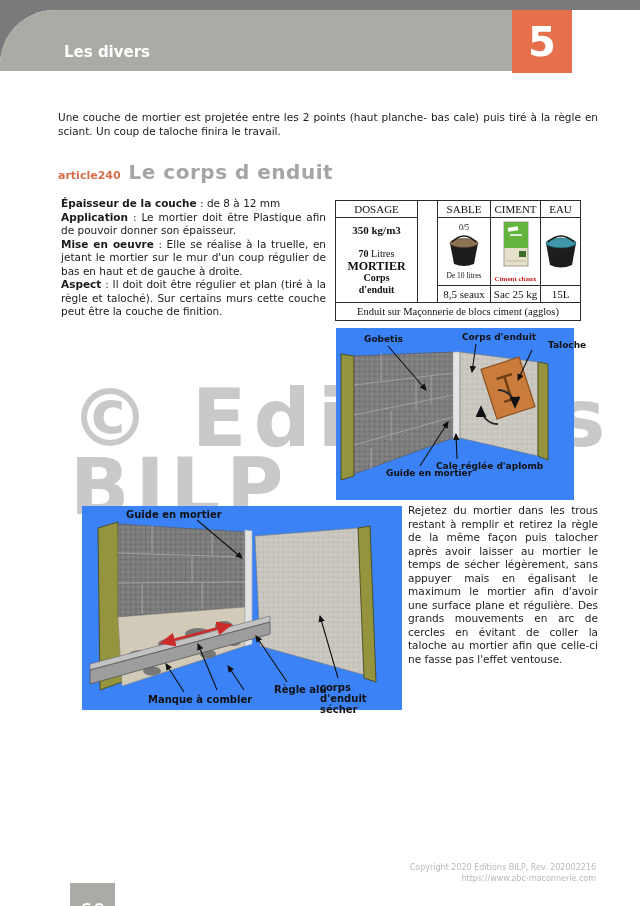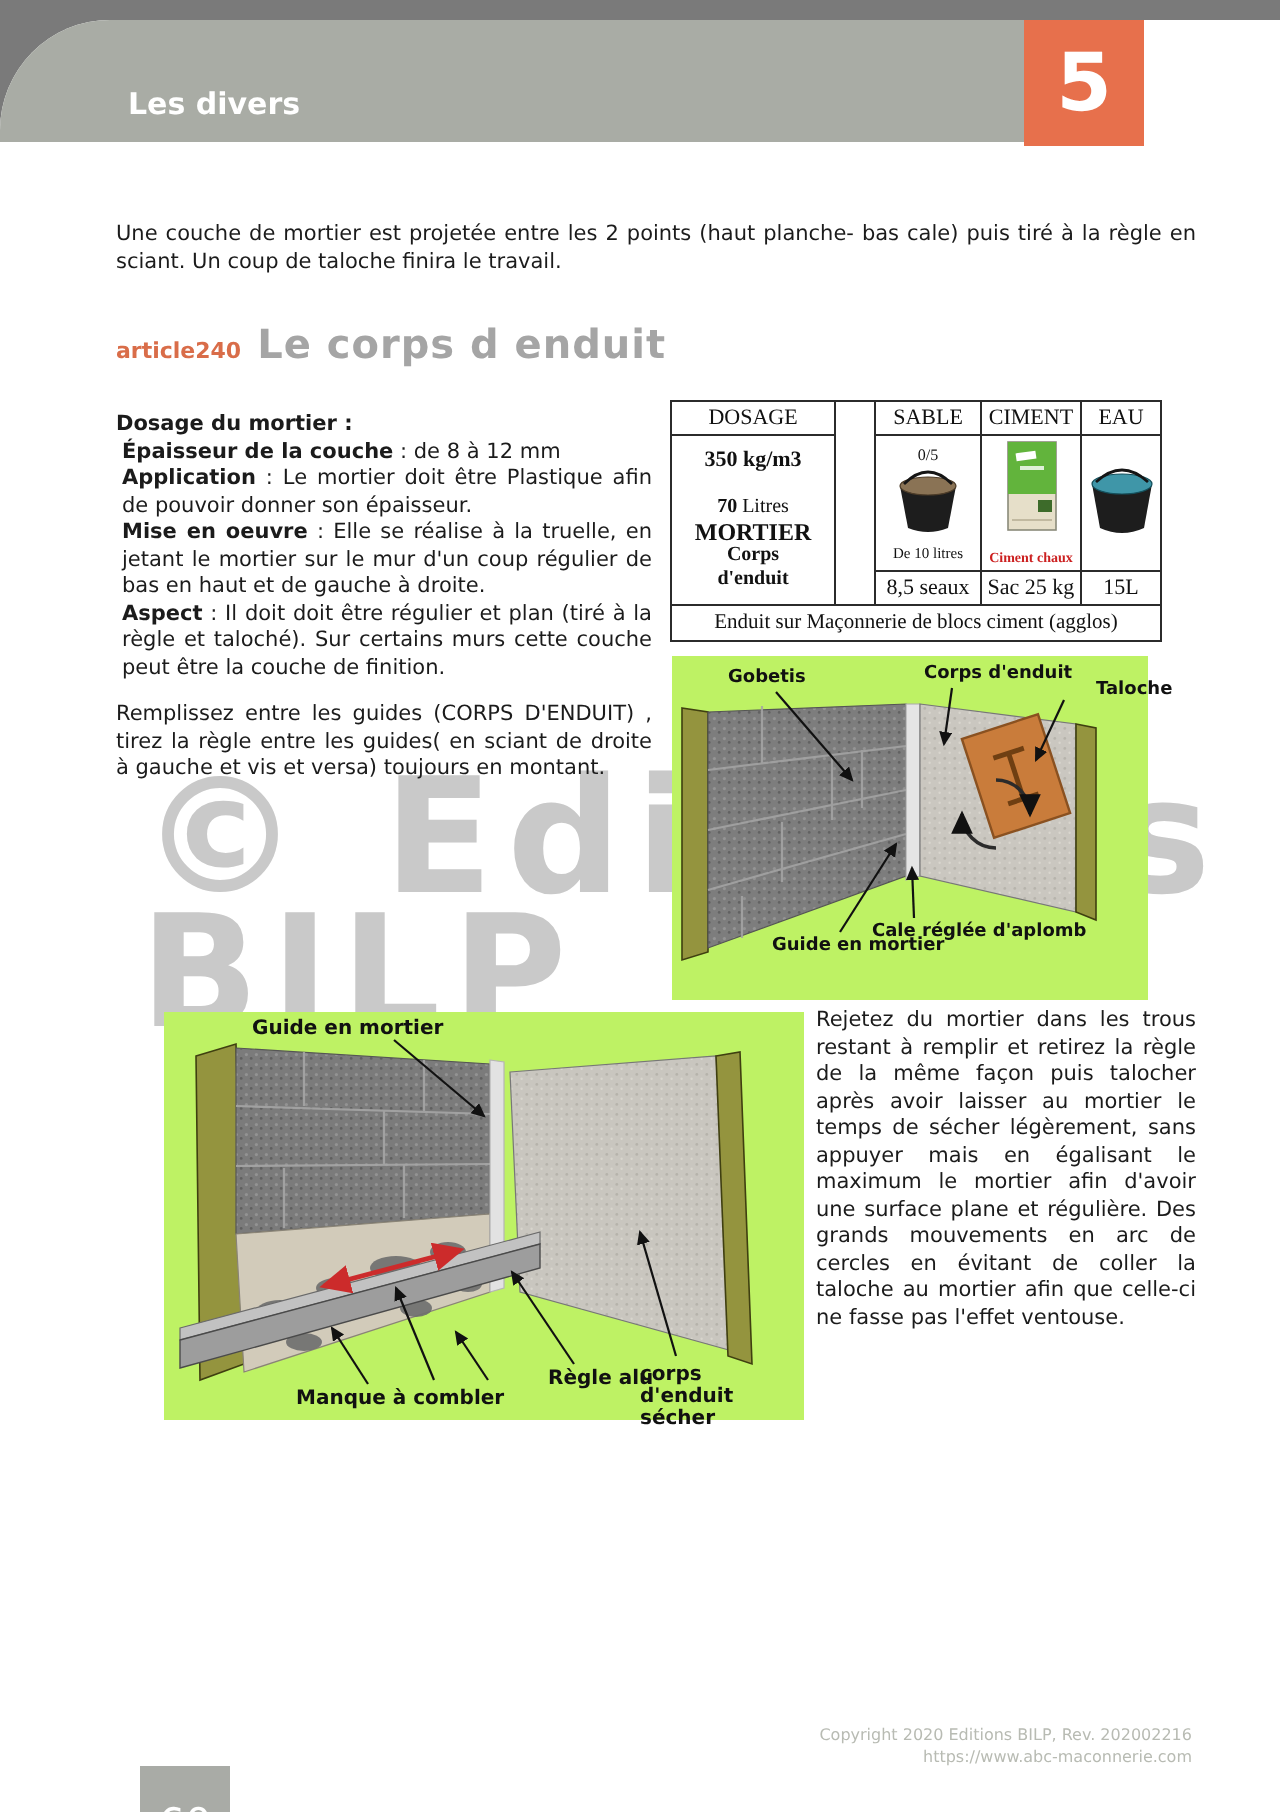--- a/index.html
+++ b/index.html
@@ -37,21 +37,21 @@
   td.dcell{font-size:10px;line-height:12px;}
   td.qty{font-size:11px;height:16px;}
   td.tfoot{font-size:10.5px;height:17px;}
   .dl1{font-weight:bold;font-size:11px;margin-bottom:12px;}
   .dl3,.dl4,.dl5{font-weight:bold;}
   .dl3{font-size:12px;}
   .grade{font-size:8px;line-height:9px;}
   .note{font-size:7.5px;line-height:8px;}
   .cnote{font-size:7px;line-height:8px;font-weight:bold;color:#cc2020;}
   
-  .fig{position:absolute;background:#bef264;z-index:3;}
+  .fig{position:absolute;background:#3b82f6;z-index:3;}
   .fig1{left:336px;top:318px;width:238px;height:172px;}
   .fig2{left:82px;top:496px;width:320px;height:204px;}
   .flabel{position:absolute;font-size:9px;font-weight:bold;color:#111;line-height:10px;white-space:nowrap;}
   .flabel2{position:absolute;font-size:10px;font-weight:bold;color:#111;line-height:11px;white-space:nowrap;}
   .wrap2{white-space:normal;width:62px;}
   
   .page-num{position:absolute;left:70px;top:833px;width:45px;height:58px;background:#a9aba6;
             color:#fff;font-size:21px;display:flex;align-items:center;justify-content:center;z-index:2;margin-top:40px;}
   .copyright{position:absolute;right:44px;top:852px;text-align:right;font-size:8px;
              color:#b8bbb3;line-height:11px;z-index:2;}
@@ -70,26 +70,24 @@
       <div class="chapter-num">5</div>
     </div>
 
     <div class="txt intro">Une couche de mortier est projetée entre les 2 points (haut planche- bas cale) puis tiré à la règle en sciant. Un coup de taloche finira le travail.</div>
 
     <div class="article-head">
       <span class="article-id">article240</span><span class="article-title">Le corps d enduit</span>
     </div>
 
     <div class="txt col-left">
-      <div class="dosage-head">Dosage du mortier :</div>
       <div class="ditem"><b>Épaisseur de la couche</b><span> : de 8 à 12 mm</span></div>
       <div class="ditem"><b>Application</b><span> : Le mortier doit être Plastique afin de pouvoir donner son épaisseur.</span></div>
       <div class="ditem"><b>Mise en oeuvre</b><span> : Elle se réalise à la truelle, en jetant le mortier sur le mur d'un coup régulier de bas en haut et de gauche à droite.</span></div>
       <div class="ditem"><b>Aspect</b><span> : Il doit doit être régulier et plan (tiré à la règle et taloché). Sur certains murs cette couche peut être la couche de finition.</span></div>
-      <div class="para2">Remplissez entre les guides (CORPS D'ENDUIT) , tirez la règle entre les guides( en sciant de droite à gauche et vis et versa) toujours en montant.</div>
     </div>
 
     <div class="table-wrap">
       <table class="dos">
         <colgroup>
             <col style="width:82px">
             <col style="width:20px">
             <col style="width:53px">
             <col style="width:50px">
             <col style="width:40px">

